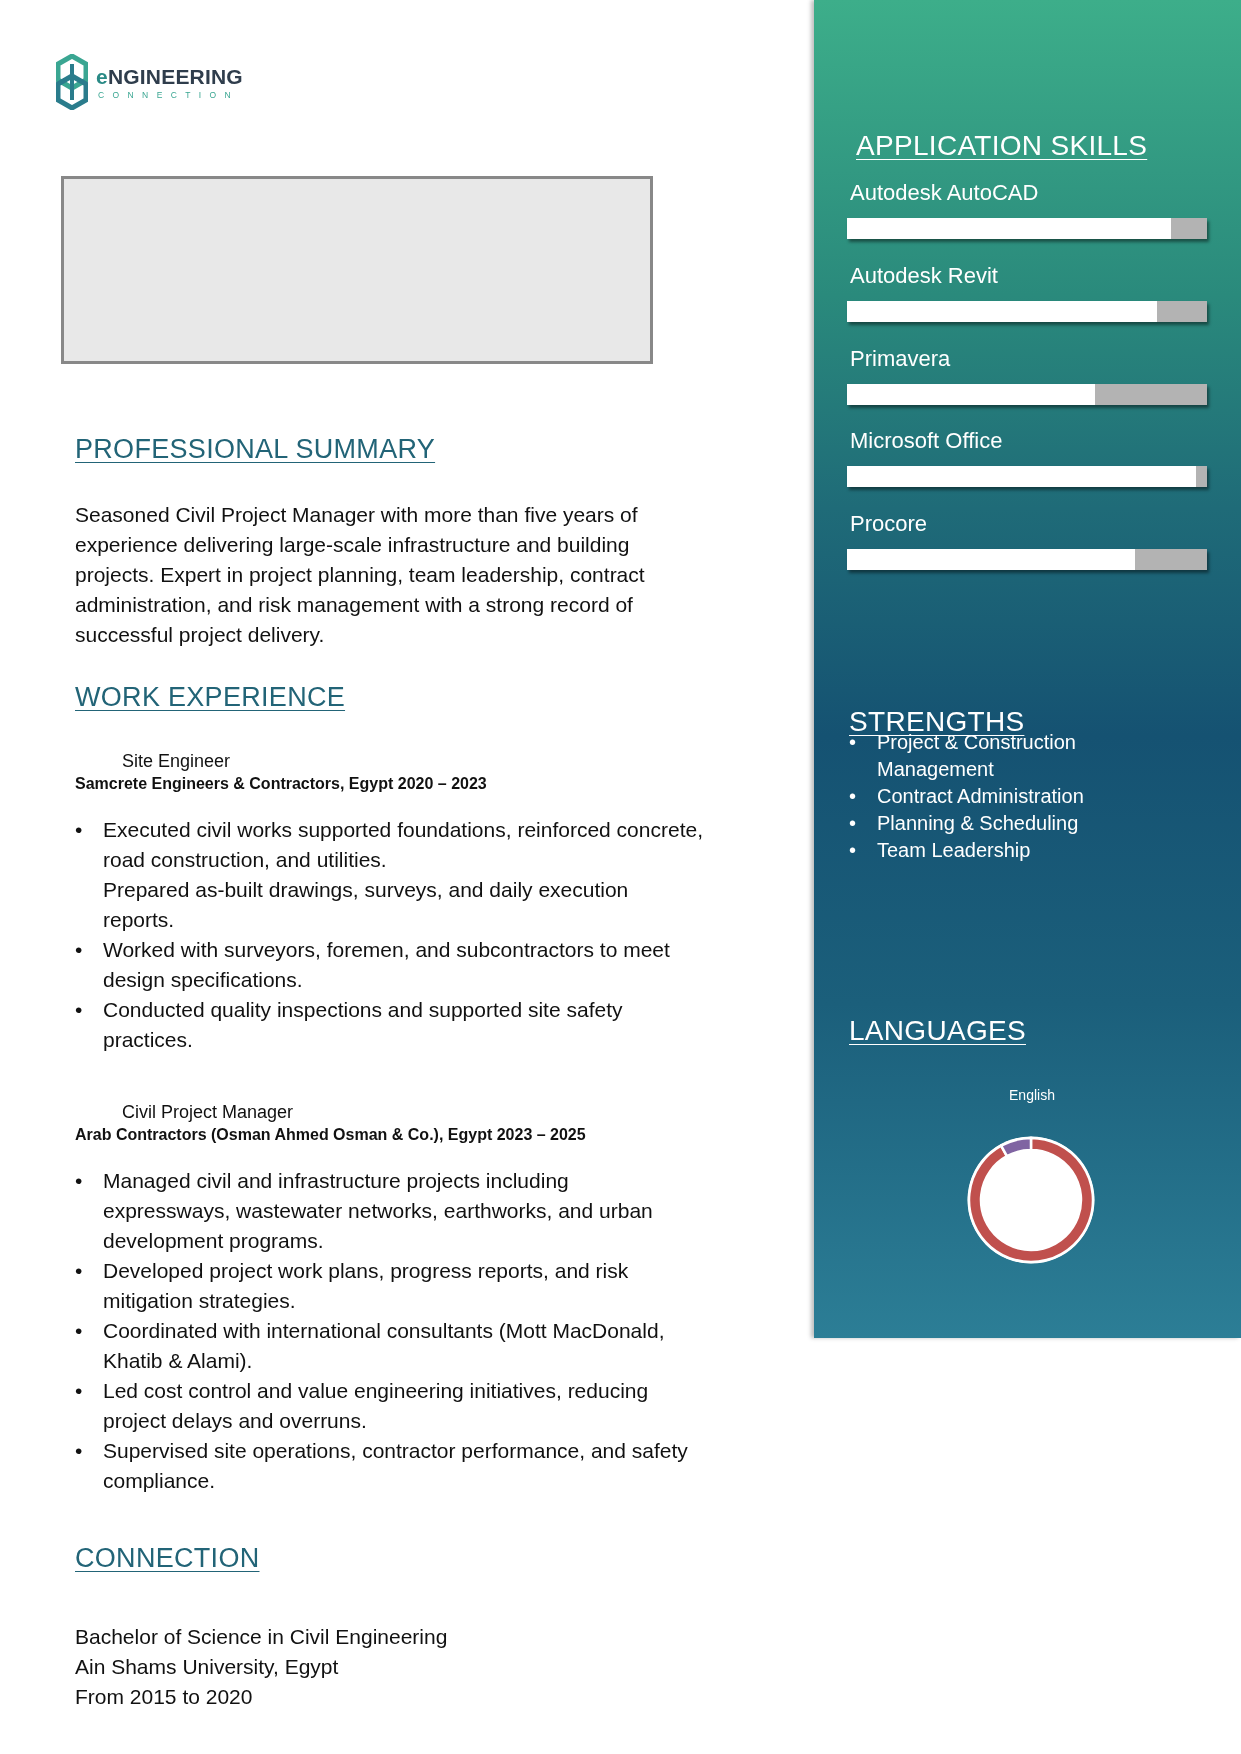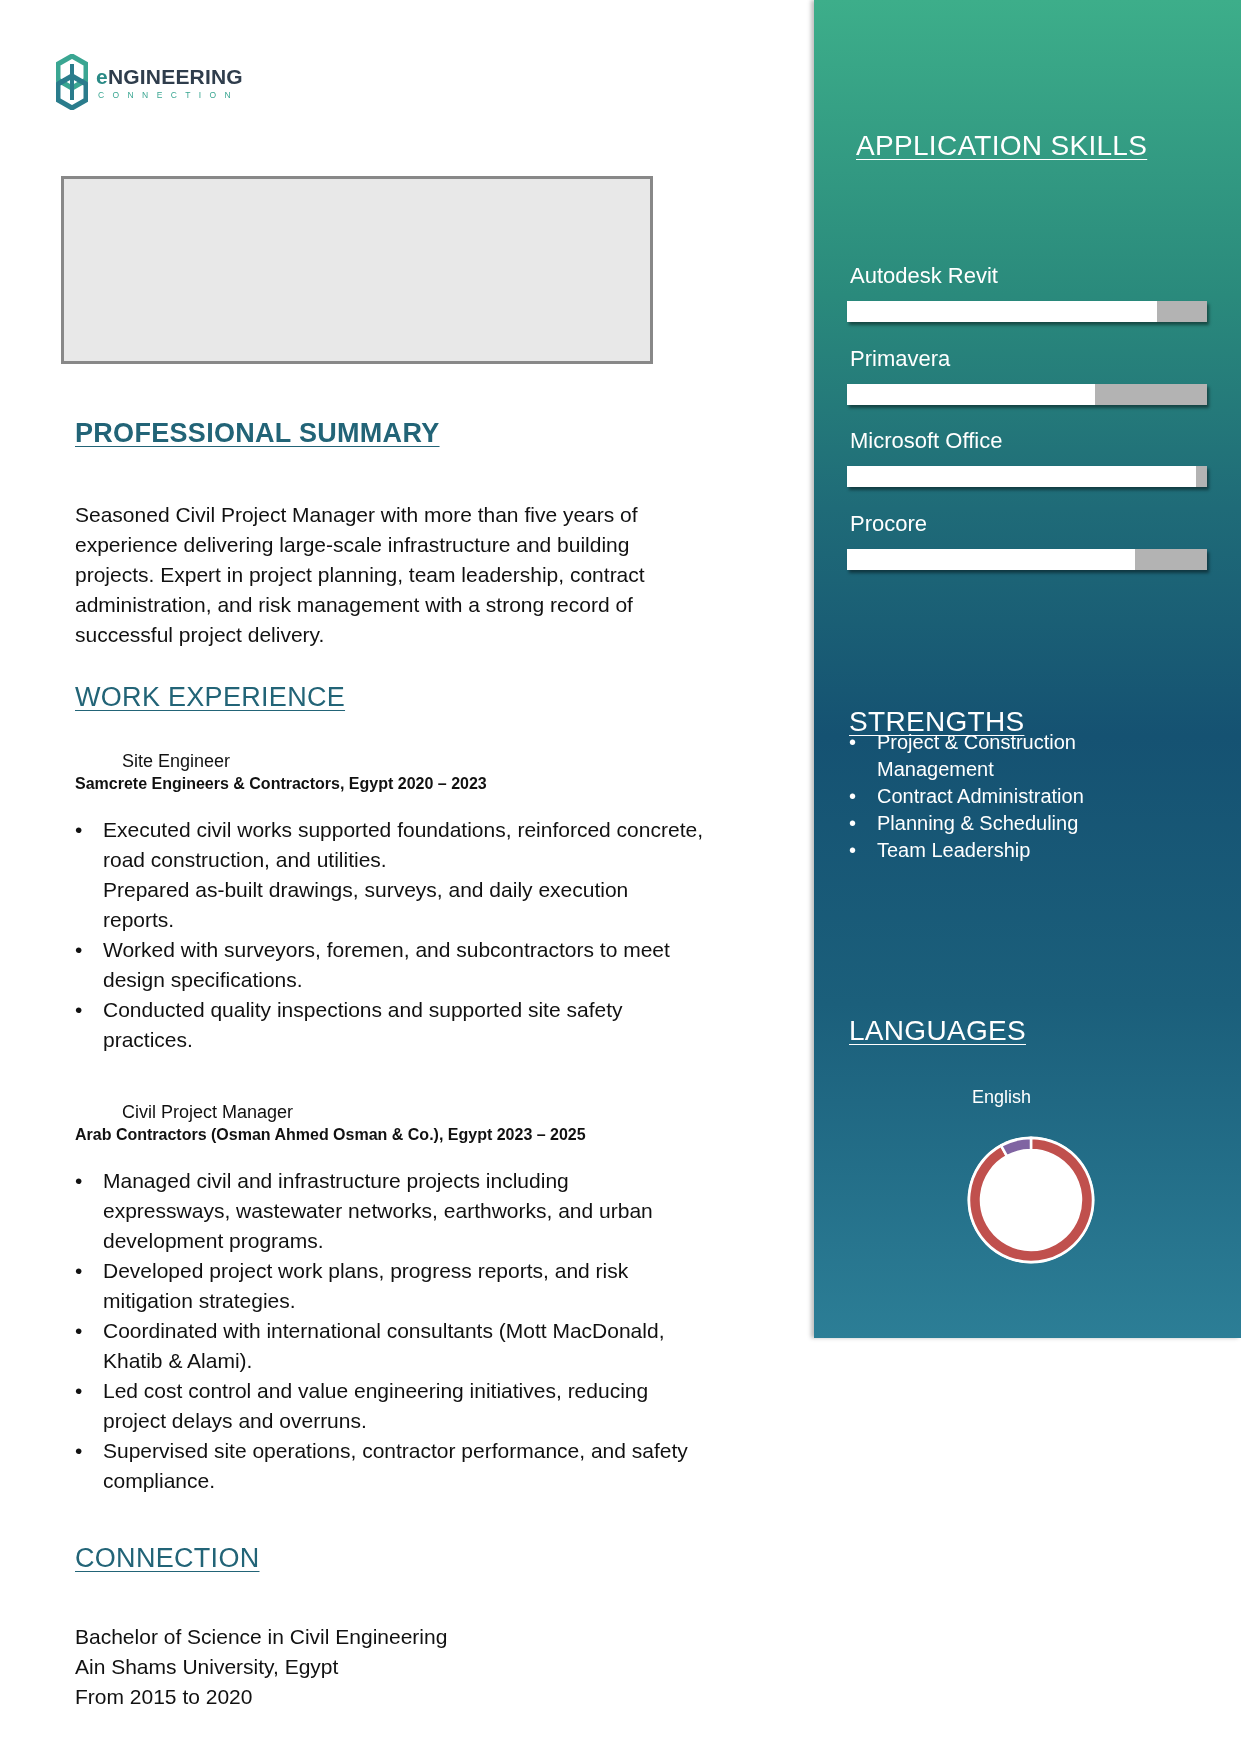--- a/index.html
+++ b/index.html
@@ -32,38 +32,38 @@
     background: linear-gradient(to bottom, #3dae8a 0%, #2a8a7c 22%, #1f6b78 38%, #155272 55%, #1b5f7b 75%, #2c7e96 100%);
     box-shadow: -3px 0 4px rgba(0,0,0,0.25);
   }
   .h-right { font-size: 28px; color: #ffffff; text-decoration: underline; text-underline-offset: 4px; text-decoration-thickness: 1px; letter-spacing: 0.3px; }
   .skill-label { font-size: 22px; color: #ffffff; }
   .skill-bar { width: 360px; height: 21px; background: #b3b3b3; box-shadow: 2px 3px 3px rgba(0,0,0,0.45); }
   .skill-fill { height: 100%; background: #ffffff; }
   ul.strengths { list-style: none; margin: 0; padding: 0; }
   ul.strengths li { position: relative; padding-left: 28px; font-size: 20px; line-height: 27px; color: #fff; }
   ul.strengths li .dot { position: absolute; left: 0; top: 0; }
-  .lang-label { font-size: 18px; color: #fff; text-align: left; width: 120px; }
+  .lang-label { font-size: 14px; color: #fff; text-align: center; width: 120px; }
 </style>
 </head>
 <body>
 
 <div class="abs logo">
   <svg class="logo-mark" viewBox="0 0 32 56">
     <polygon points="16,2 30,10 30,26 16,34 2,26 2,10" fill="none" stroke="#3aa692" stroke-width="5"></polygon>
     <polygon points="16,22 30,30 30,46 16,54 2,46 2,30" fill="none" stroke="#2a7c8c" stroke-width="5"></polygon>
     <line x1="16" y1="10" x2="16" y2="46" stroke="#2a7c8c" stroke-width="4"></line>
   </svg>
   <div class="logo-title"><span class="e">e</span><span>NGINEERING</span></div>
   <div class="logo-sub">CONNECTION</div>
 </div>
 
 <div class="abs photo"></div>
 
-<div class="abs h-left" style="left:75px; top:418px;font-weight:bold;">PROFESSIONAL SUMMARY</div>
+<div class="abs h-left" style="left:75px; top:434px;">PROFESSIONAL SUMMARY</div>
 <div class="abs body-text" style="left:75px; top:500px; width:660px;">
   <div>Seasoned Civil Project Manager with more than five years of</div>
   <div>experience delivering large-scale infrastructure and building</div>
   <div>projects. Expert in project planning, team leadership, contract</div>
   <div>administration, and risk management with a strong record of</div>
   <div>successful project delivery.</div>
 </div>
 
 <div class="abs h-left" style="left:75px; top:682px;">WORK EXPERIENCE</div>
 
@@ -103,20 +103,26 @@
 <div class="abs h-left" style="left:75px; top:1543px;">CONNECTION</div>
 <div class="abs body-text" style="left:75px; top:1622px;">
   <div>Bachelor of Science in Civil Engineering</div>
   <div>Ain Shams University, Egypt</div>
   <div>From 2015 to 2020</div>
 </div>
 
 <div class="abs sidebar">
   <div class="abs h-right" style="left:42px; top:130px;">APPLICATION SKILLS</div>
 
+  <div class="abs" style="left:35px; top:180px;">
+    <div class="skill-label" style="margin-left:1px;">Autodesk AutoCAD</div>
+    <div class="skill-bar" style="margin-top:12px; margin-left:-2px;">
+        <div class="skill-fill" style="width: 90%;"></div>
+      </div>
+  </div>
   <div class="abs" style="left:35px; top:263px;">
     <div class="skill-label" style="margin-left:1px;">Autodesk Revit</div>
     <div class="skill-bar" style="margin-top:12px; margin-left:-2px;">
         <div class="skill-fill" style="width: 86%;"></div>
       </div>
   </div>
   <div class="abs" style="left:35px; top:346px;">
     <div class="skill-label" style="margin-left:1px;">Primavera</div>
     <div class="skill-bar" style="margin-top:12px; margin-left:-2px;">
         <div class="skill-fill" style="width: 69%;"></div>

